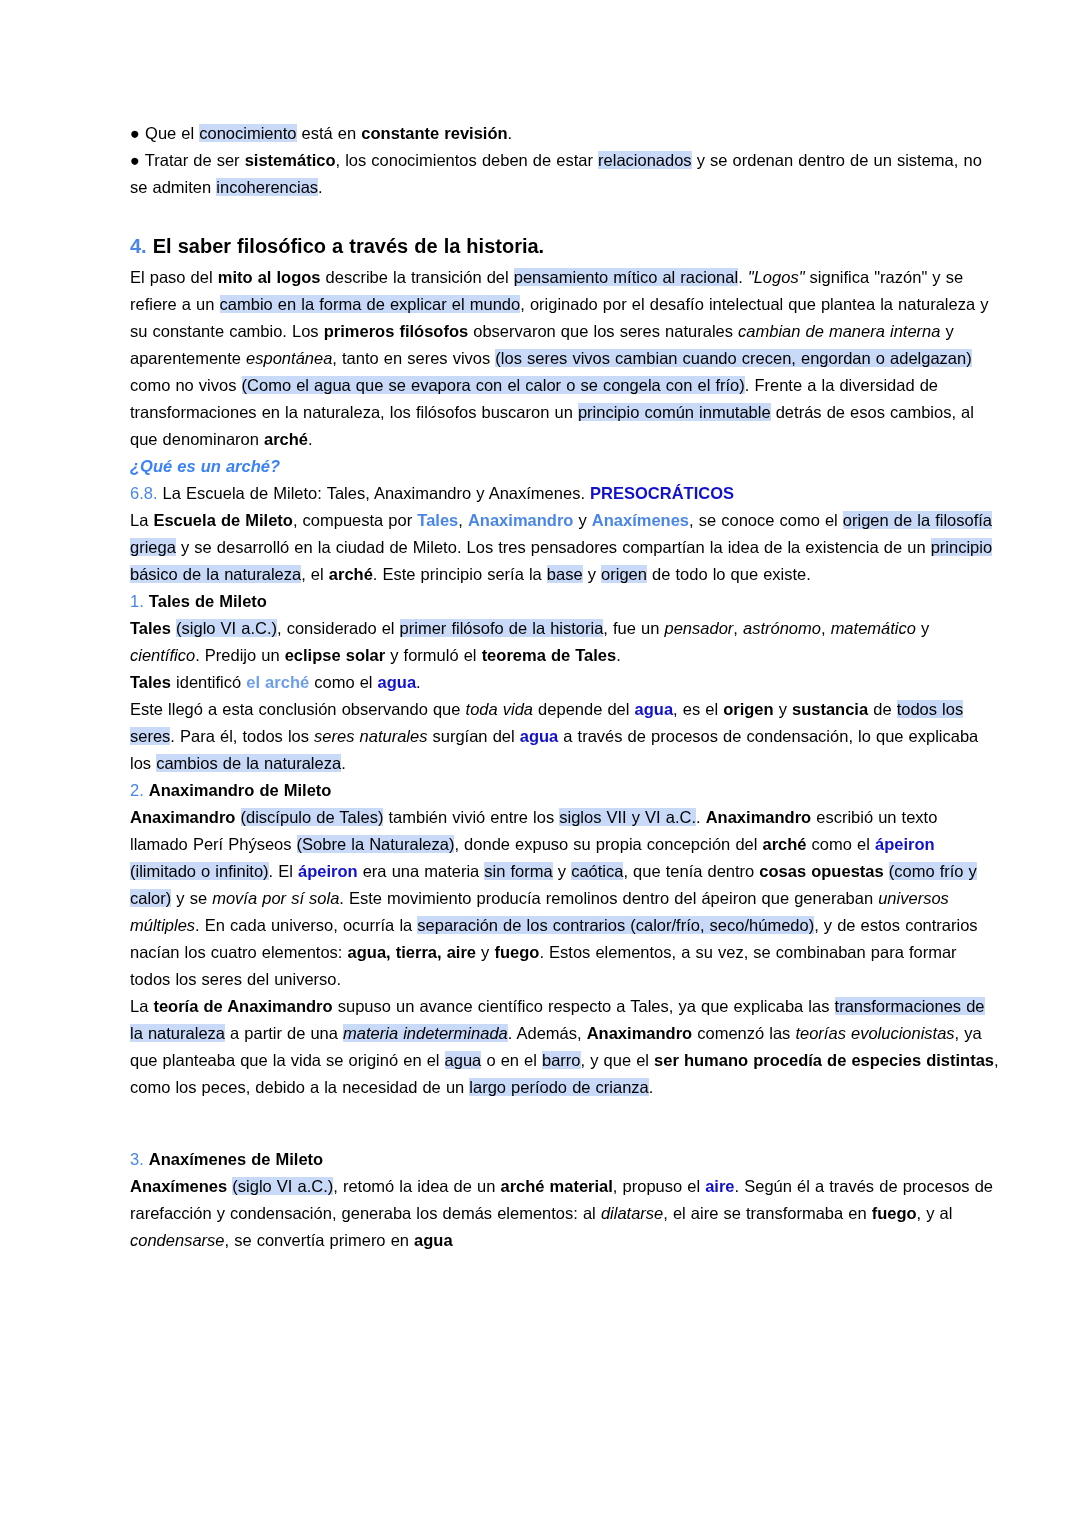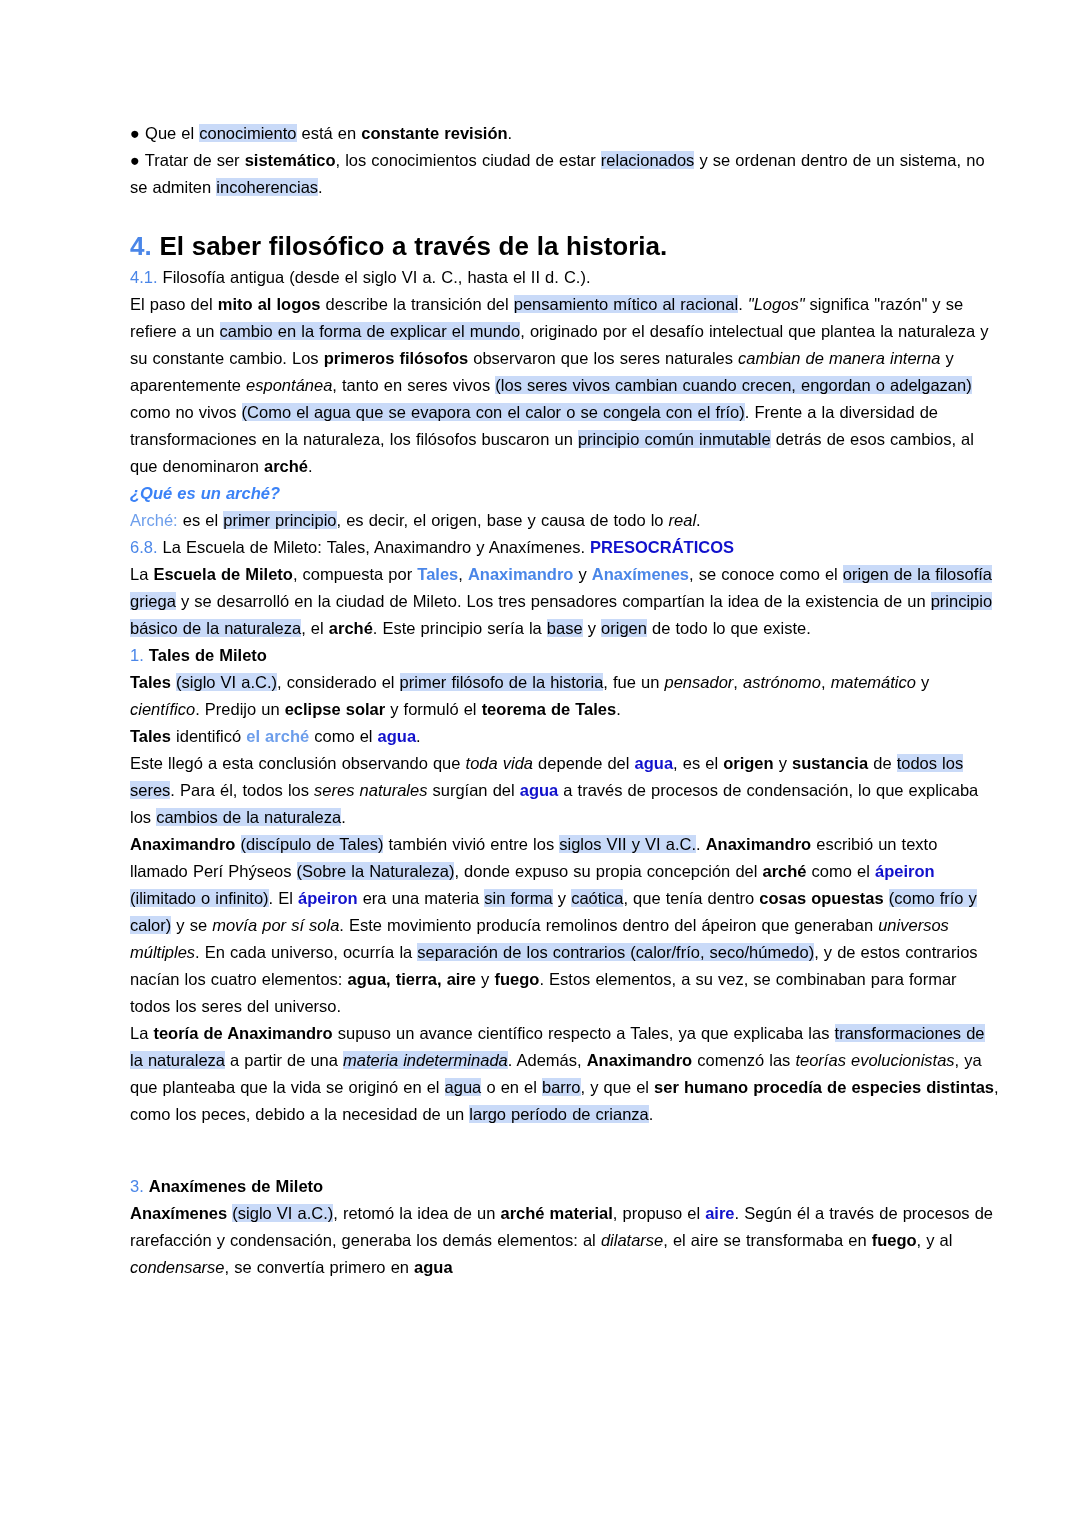--- a/index.html
+++ b/index.html
@@ -15,21 +15,21 @@
     background:#ffffff;
   }
   .blk{
     margin:0;
     font-size:16.5px;
     line-height:27px;
     color:#000;
     word-spacing:0.5px;
   }
   .blk.h1{
-    font-size:26px;
+    font-size:20px;
     line-height:31px;
     margin-top:30px;
     margin-bottom:2px;
     font-weight:bold;
   }
   .blk.mt1{margin-top:45px;}
   
   .b{font-weight:bold;}
   .i{font-style:italic;}
   .u{}
@@ -38,30 +38,29 @@
   .cfl{color:#6d9eeb;}
   .q{color:#3b82f6;}
   .lk{color:#1111cc;text-align:center;}
 </style>
 </head>
 <body>
 
 <div class="page">
   <div>
       <p class="blk"><span>● </span><span>Que el </span><span class="h">conocimiento</span><span> está en </span><span class="b">constante revisión</span><span>.</span></p>
-      <p class="blk"><span>● </span><span>Tratar de ser </span><span class="b">sistemático</span><span>, los conocimientos ciudad de estar </span><span class="h">relacionados</span><span> y se ordenan dentro de un </span><span class="u">sistema</span><span>, no se admiten </span><span class="h">incoherencias</span><span>.</span></p>
+      <p class="blk"><span>● </span><span>Tratar de ser </span><span class="b">sistemático</span><span>, los conocimientos deben de estar </span><span class="h">relacionados</span><span> y se ordenan dentro de un </span><span class="u">sistema</span><span>, no se admiten </span><span class="h">incoherencias</span><span>.</span></p>
       <p class="blk h1"><span class="b cf">4.</span><span class="b"> El saber filosófico a través de la historia.</span></p>
-      <p class="blk"><span class="cf">4.1.</span><span> Filosofía antigua (desde el siglo VI a. C., hasta el II d. C.).</span></p>
       <p class="blk"><span>El paso del </span><span class="b">mito al logos</span><span> describe la transición del </span><span class="h">pensamiento mítico al racional</span><span>. </span><span class="i">"Logos"</span><span> significa </span><span class="u">"razón"</span><span> y se refiere a un </span><span class="h">cambio en la forma de explicar el mundo</span><span>, originado por el desafío intelectual que plantea la naturaleza y su constante cambio. Los </span><span class="b">primeros filósofos</span><span> observaron que los seres naturales </span><span class="i">cambian de manera interna</span><span> y aparentemente </span><span class="i">espontánea</span><span>, tanto en seres vivos </span><span class="h">(los seres vivos cambian cuando crecen, engordan o adelgazan)</span><span> como no vivos </span><span class="h">(Como el agua que se evapora con el calor o se congela con el frío)</span><span>. Frente a la diversidad de transformaciones en la naturaleza, los filósofos buscaron un </span><span class="h">principio común inmutable</span><span> detrás de esos cambios, al que denominaron </span><span class="b u">arché</span><span>.</span></p>
       <p class="blk"><span class="b i q">¿Qué es un arché?</span></p>
-      <p class="blk"><span class="cfl">Arché:</span><span> es el </span><span class="h">primer principio</span><span>, es decir, el </span><span class="u">origen</span><span>, </span><span class="u">base</span><span> y </span><span class="u">causa</span><span> de todo lo </span><span class="i">real</span><span>.</span></p>
       <p class="blk"><span class="cf">6.8.</span><span> La Escuela de Mileto: Tales, Anaximandro y Anaxímenes. </span><span class="b u lk">PRESOCRÁTICOS</span></p>
       <p class="blk"><span>La </span><span class="b">Escuela de Mileto</span><span>, compuesta por </span><span class="b cf">Tales</span><span>, </span><span class="b cf">Anaximandro</span><span> y </span><span class="b cf">Anaxímenes</span><span>, se conoce como el </span><span class="h">origen de la filosofía griega</span><span> y se desarrolló en la </span><span class="u">ciudad de Mileto</span><span>. Los tres pensadores compartían la idea de la existencia de un </span><span class="h">principio básico de la naturaleza</span><span>, el </span><span class="b u">arché</span><span>. Este principio sería la </span><span class="h">base</span><span> y </span><span class="h">origen</span><span> de </span><span class="u">todo lo que existe</span><span>.</span></p>
       <p class="blk"><span class="cf">1.</span><span> </span><span class="b">Tales de Mileto</span></p>
       <p class="blk"><span class="b">Tales</span><span> </span><span class="h">(siglo VI a.C.)</span><span>, considerado el </span><span class="h">primer filósofo de la historia</span><span>, fue un </span><span class="i">pensador</span><span>, </span><span class="i">astrónomo</span><span>, </span><span class="i">matemático</span><span> y </span><span class="i">científico</span><span>. Predijo un </span><span class="b">eclipse solar</span><span> y formuló el </span><span class="b">teorema de Tales</span><span>.</span></p>
       <p class="blk"><span class="b">Tales</span><span> identificó </span><span class="b u cfl">el arché</span><span> como el </span><span class="b lk">agua</span><span>.</span></p>
       <p class="blk"><span>Este llegó a esta conclusión observando que </span><span class="i">toda vida</span><span> depende del </span><span class="b lk">agua</span><span>, es el </span><span class="b">origen</span><span> y </span><span class="b">sustancia</span><span> de </span><span class="h">todos los seres</span><span>. Para él, todos los </span><span class="i">seres naturales</span><span> surgían del </span><span class="b lk">agua</span><span> a través de </span><span class="u">procesos de condensación</span><span>, lo que explicaba los </span><span class="h">cambios de la naturaleza</span><span>.</span></p>
+      <p class="blk"><span class="cf">2.</span><span> </span><span class="b">Anaximandro de Mileto</span></p>
       <p class="blk"><span class="b">Anaximandro</span><span> </span><span class="h">(discípulo de Tales)</span><span> también vivió entre los </span><span class="h">siglos VII y VI a.C.</span><span>. </span><span class="b">Anaximandro</span><span> escribió un texto llamado </span><span class="u">Perí Phýseos</span><span> </span><span class="h">(Sobre la Naturaleza)</span><span>, donde expuso su propia concepción del </span><span class="b">arché</span><span> como el </span><span class="b lk">ápeiron</span><span> </span><span class="h">(ilimitado o infinito)</span><span>. El </span><span class="b lk">ápeiron</span><span> era una materia </span><span class="h">sin forma</span><span> y </span><span class="h">caótica</span><span>, que tenía dentro </span><span class="b">cosas opuestas</span><span> </span><span class="h">(como frío y calor)</span><span> y se </span><span class="i">movía por sí sola</span><span>. Este movimiento producía remolinos dentro del </span><span class="u">ápeiron</span><span> que generaban </span><span class="i">universos múltiples</span><span>. En cada universo, ocurría la </span><span class="h">separación de los contrarios (calor/frío, seco/húmedo)</span><span>, y de estos contrarios nacían los cuatro elementos: </span><span class="b">agua, tierra, aire</span><span> y </span><span class="b">fuego</span><span>. Estos elementos, a su vez, se combinaban para </span><span class="u">formar</span><span> todos los seres del universo.</span></p>
       <p class="blk"><span>La </span><span class="b">teoría de Anaximandro</span><span> supuso un </span><span class="u">avance científico</span><span> respecto a Tales, ya que explicaba las </span><span class="h">transformaciones de la naturaleza</span><span> a partir de una </span><span class="i h">materia indeterminada</span><span>. Además, </span><span class="b">Anaximandro</span><span> comenzó las </span><span class="i">teorías evolucionistas</span><span>, ya que planteaba que la vida se originó en el </span><span class="h">agua</span><span> o en el </span><span class="h">barro</span><span>, y que el </span><span class="b">ser humano procedía de especies distintas</span><span>, como los </span><span class="u">peces</span><span>, debido a la necesidad de un </span><span class="h">largo período de crianza</span><span>.</span></p>
       <p class="blk mt1"><span class="cf">3.</span><span> </span><span class="b">Anaxímenes de Mileto</span></p>
       <p class="blk"><span class="b">Anaxímenes</span><span> </span><span class="h">(siglo VI a.C.)</span><span>, retomó la idea de un </span><span class="b">arché material</span><span>, propuso el </span><span class="b lk">aire</span><span>. Según él a través de procesos de </span><span class="u">rarefacción</span><span> y </span><span class="u">condensación</span><span>, generaba los demás elementos: al </span><span class="i u">dilatarse</span><span>, el aire se transformaba en </span><span class="b">fuego</span><span>, y al </span><span class="i u">condensarse</span><span>, se convertía primero en </span><span class="b">agua</span></p>
     </div>
 </div>
 
 </body></html>

